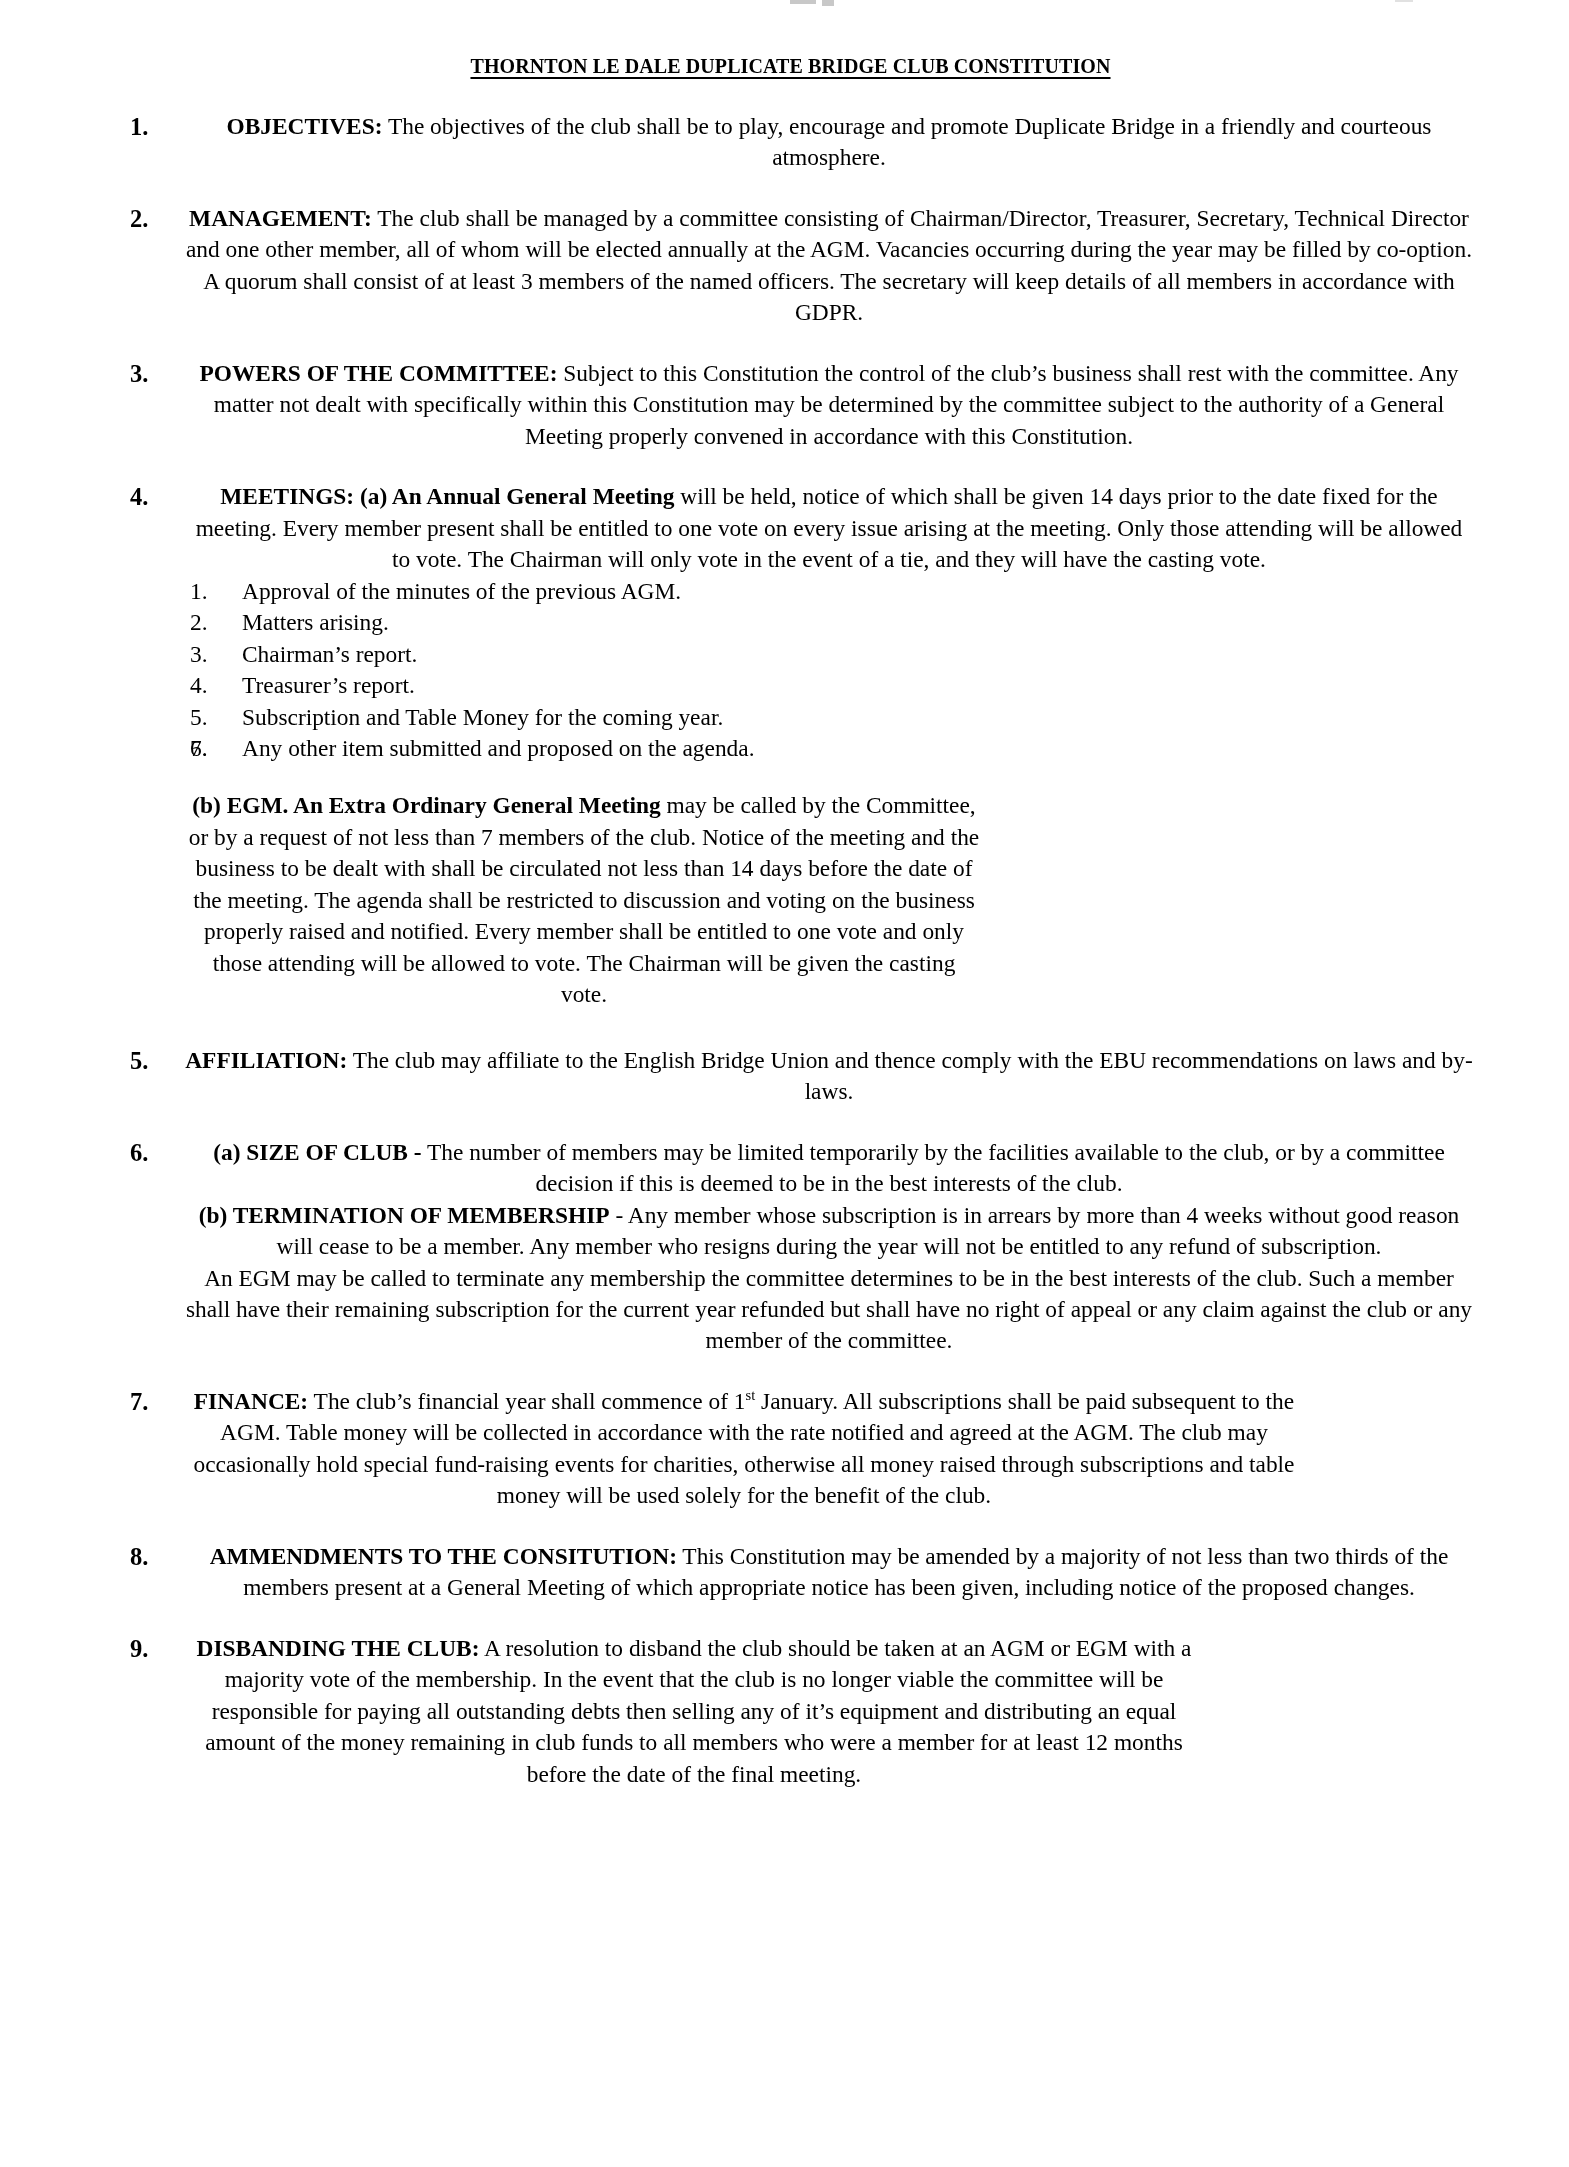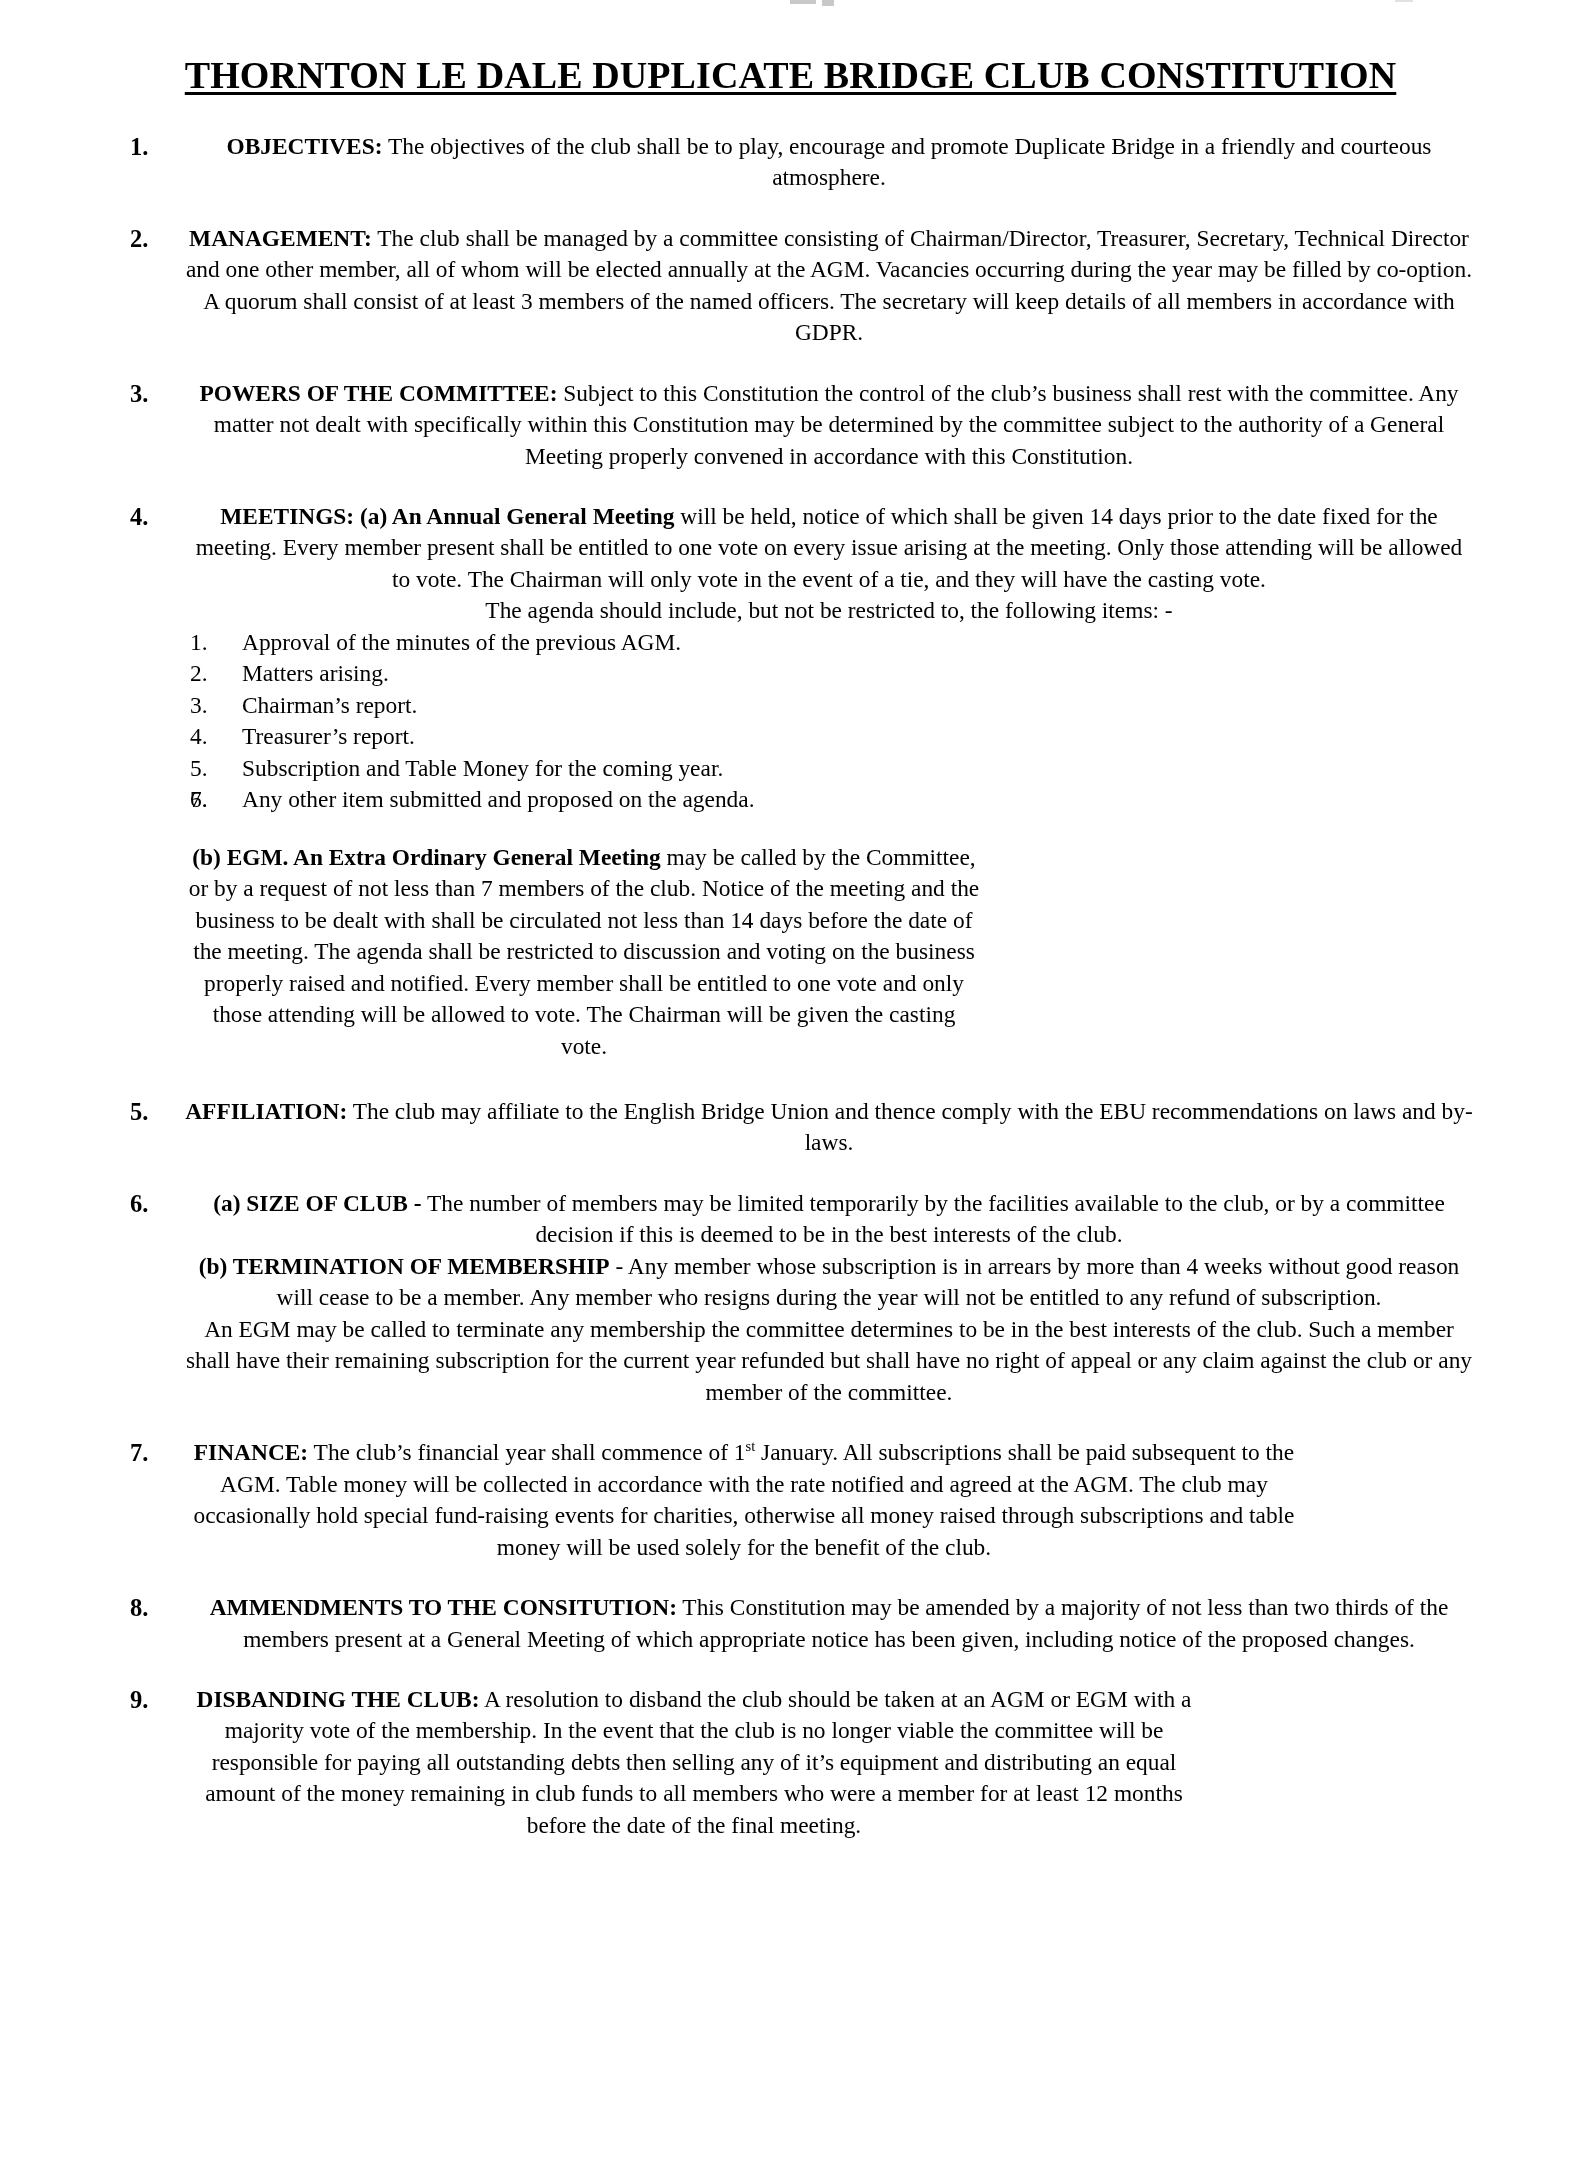--- a/index.html
+++ b/index.html
@@ -29,21 +29,21 @@
     top: 0;
     background: #9a9a9a;
     opacity: .55;
   }
   .top-artifact.a1 { left: 790px; width: 26px; height: 4px; }
   .top-artifact.a2 { left: 822px; width: 12px; height: 6px; }
   .top-artifact.a3 { left: 1395px; width: 18px; height: 2px; opacity:.3; }
 
   .doc-title {
     text-align: center;
-    font-size: 38px;
+    font-size: 20px;
     font-weight: bold;
     letter-spacing: .1px;
     margin: 0;
     padding: 55px 0 0 12px;
     line-height: 1.1;
   }
   .doc-title .u {
     text-decoration: underline;
     text-underline-offset: 4px;
   }
@@ -149,21 +149,20 @@
       </li>
 
       <li class="clause">
         <span class="num">3.</span>
         <p><span class="hd">POWERS OF THE COMMITTEE:</span><span> Subject to this Constitution the control of the club’s business shall rest with the committee.  Any matter not dealt with specifically within this Constitution may be determined by the committee subject to the authority of a General Meeting properly convened in accordance with this Constitution.</span></p>
       </li>
 
       <li class="clause">
         <span class="num">4.</span>
         <p><span class="hd">MEETINGS: (a) An Annual General Meeting</span><span> will be held, notice of which shall be given 14 days prior to the date fixed for the meeting. Every member present shall be entitled to one vote on every issue arising at the meeting.  Only those attending will be allowed to vote. The Chairman will only vote in the event of a tie, and they will have the casting vote.</span></p>
-        <p class="agenda-intro">The agenda should include, but not be restricted to, the following items: -</p>
         <ol class="agenda">
           <li><span class="anum">1.</span><span>Approval of the minutes of the previous AGM.</span></li>
           <li><span class="anum">2.</span><span>Matters arising.</span></li>
           <li><span class="anum">3.</span><span>Chairman’s report.</span></li>
           <li><span class="anum">4.</span><span>Treasurer’s report.</span></li>
           <li><span class="anum">5.</span><span>Subscription and Table Money for the coming year.</span></li>
           <li><span class="anum">6.</span></li>
           <li><span class="anum">7.</span><span>Any other item submitted and proposed on the agenda.</span></li>
         </ol>
         <div class="egm-block">

